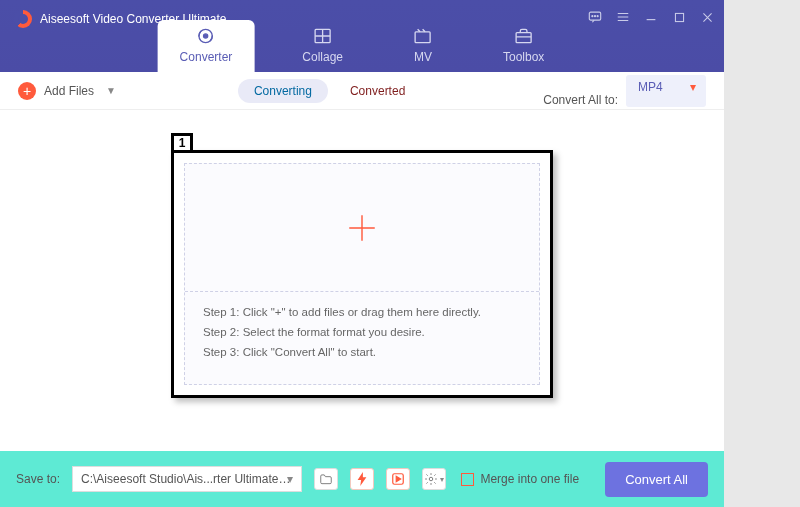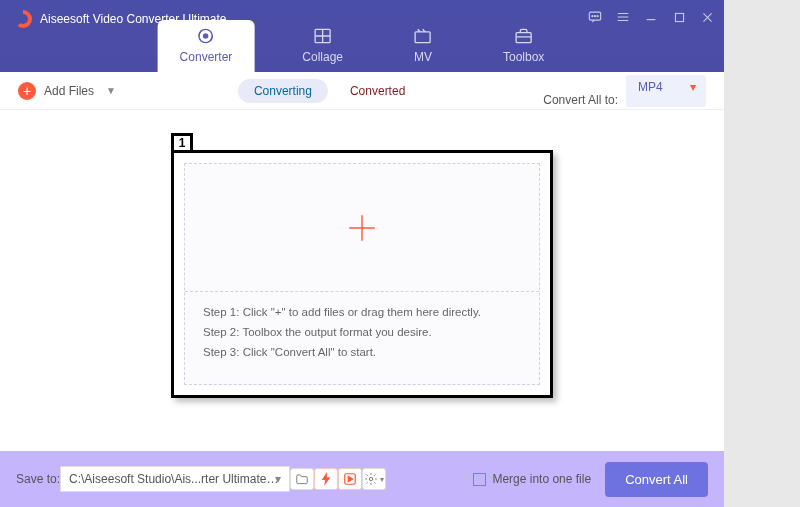--- a/index.html
+++ b/index.html
@@ -35,21 +35,21 @@
 
 .main { flex:1; position:relative; display:flex; align-items:flex-start; justify-content:center; padding-top:40px; }
 .drop-outer { width:382px; height:248px; border:3px solid #000; position:relative; box-shadow:4px 4px 6px rgba(0,0,0,.25); }
 .callout { position:absolute; left:-3px; top:-20px; width:22px; height:20px; background:#fff; border:3px solid #000; display:flex; align-items:center; justify-content:center; font-weight:bold; font-size:12px; }
 .drop-inner { position:absolute; inset:10px; border:1px dashed #cfd1e6; background:#fbfbfe; }
 .drop-plus-zone { height:128px; display:flex; align-items:center; justify-content:center; border-bottom:1px dashed #cfd1e6; }
 .big-plus { color:#ff5a3c; font-size:30px; font-weight:200; cursor:pointer; }
 .steps { padding:14px 18px; font-size:11.5px; color:#666; display:flex; flex-direction:column; gap:8px; }
 
 
-.bottombar { height:56px; background:#c4b5fd; display:flex; align-items:center; padding:0 16px; gap:0; font-size:12px; color:#555; }
+.bottombar { height:56px; background:#5eead4; display:flex; align-items:center; padding:0 16px; gap:12px; font-size:12px; color:#555; }
 .save-path { background:#fff; border:1px solid #ddd; padding:5px 8px; width:230px; white-space:nowrap; overflow:hidden; text-overflow:ellipsis; position:relative; cursor:pointer; }
 .save-path::after { content:"▾"; position:absolute; right:8px; color:#888; }
 .icon-btn { width:24px; height:22px; border:1px solid #ddd; background:#fff; border-radius:3px; display:flex; align-items:center; justify-content:center; cursor:pointer; color:#666; font-size:12px; }
 .icon-btn.orange { color:#ff5a3c; border-color:#f2c9bf; }
 .merge { display:flex; align-items:center; gap:6px; margin-left:auto; cursor:pointer;text-align:right; }
 .merge-box { width:13px; height:13px; border:1.5px solid #ff5a3c; }
 .convert-all-btn { background:#6d72e0; color:#fff; padding:10px 20px; border-radius:4px; cursor:pointer; font-size:13px; margin-left:14px; }
 
 svg { display:block; }
 </style>
@@ -158,21 +158,21 @@
       <div class="drop-inner">
         <div class="drop-plus-zone">
           <span class="big-plus">
             <svg width="34" height="34" viewBox="0 0 24 24" stroke="#ff5a3c" stroke-width="1">
                 <path d="M12 3v18M3 12h18"></path>
               </svg>
           </span>
         </div>
         <div class="steps">
           <div>Step 1: Click "+" to add files or drag them here directly.</div>
-          <div>Step 2: Toolbox the output format you desire.</div>
+          <div>Step 2: Select the format format you desire.</div>
           <div>Step 3: Click "Convert All" to start.</div>
         </div>
       </div>
     </div>
   </div>
 
   <div class="bottombar">
     <span>Save to:</span>
     <div class="save-path">C:\Aiseesoft Studio\Ais...rter Ultimate\Converted</div>
     <div class="icon-btn">

